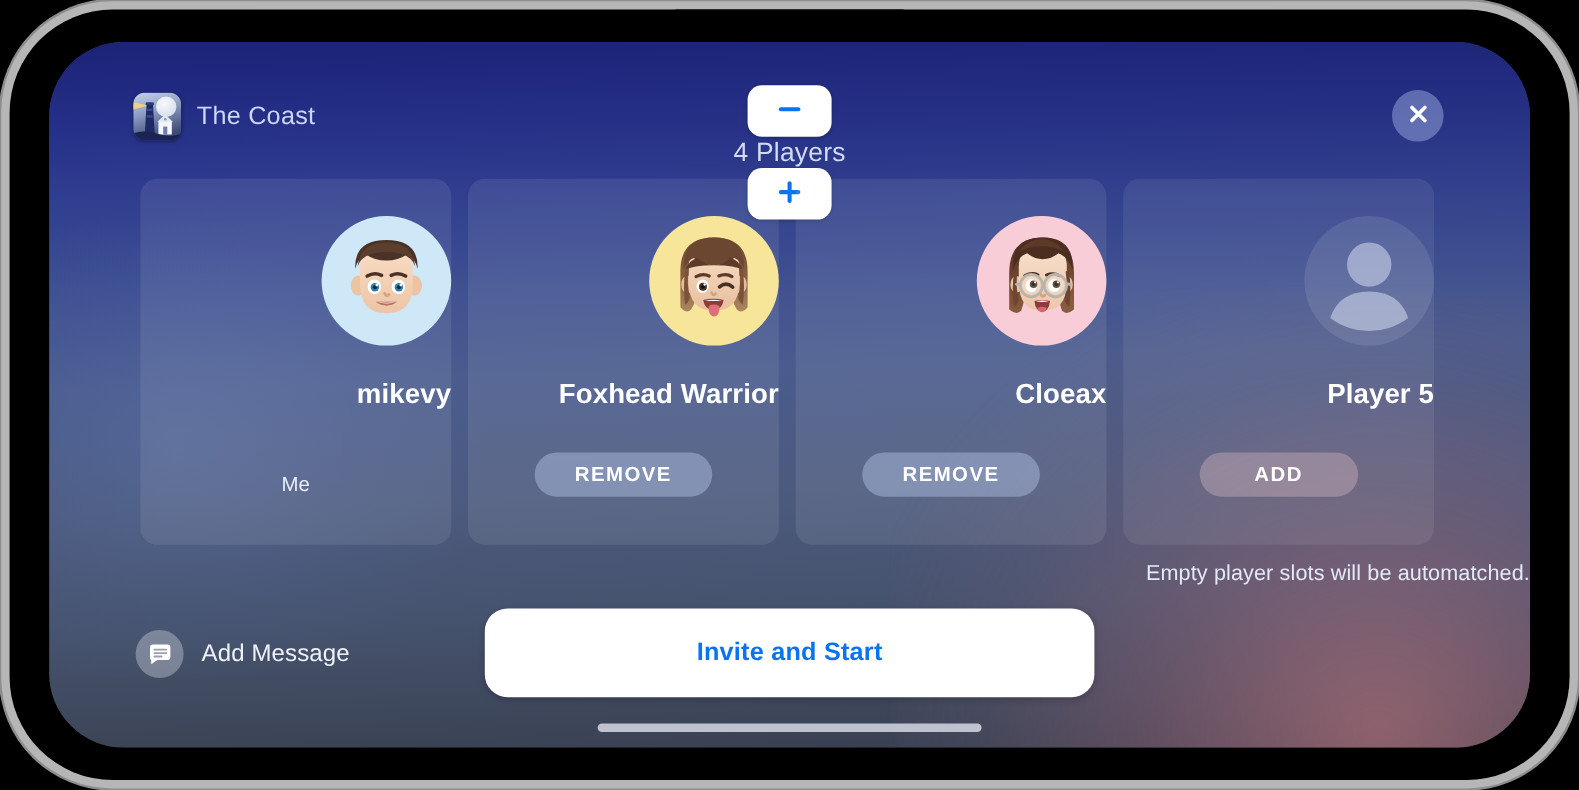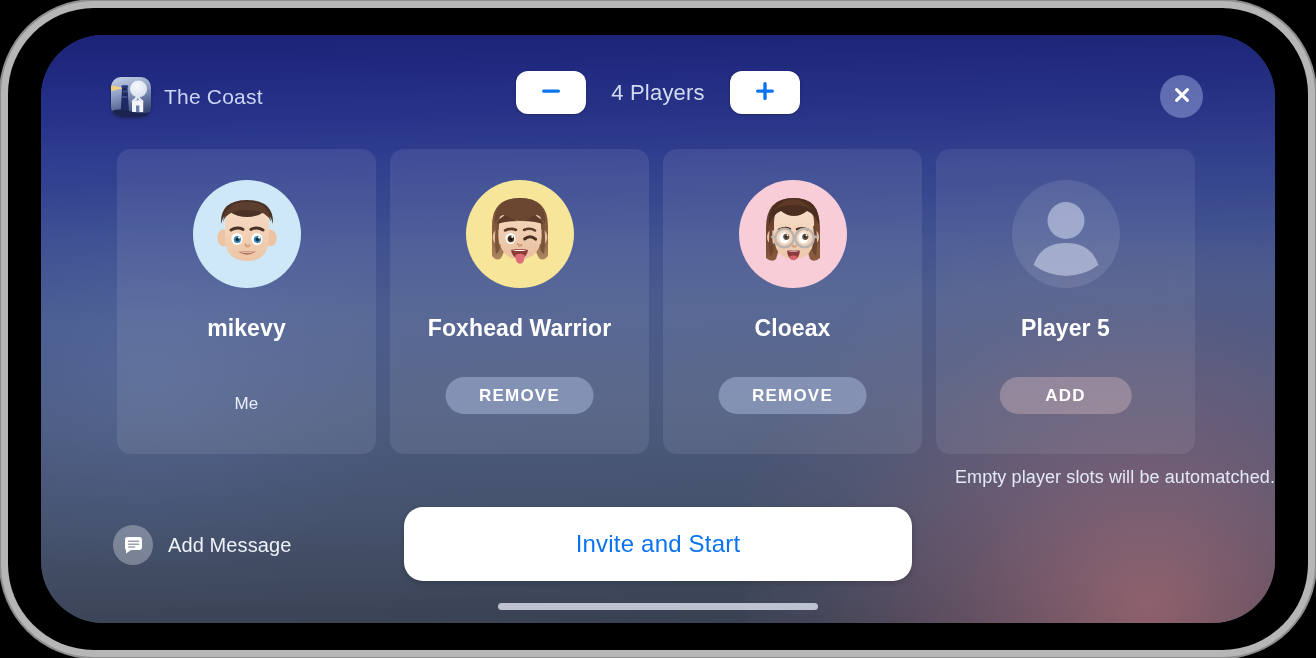--- a/index.html
+++ b/index.html
@@ -124,20 +124,21 @@
     white-space:nowrap;
   }
 
   
   #player-stepper {
     position:absolute;
     left:50%; top:0px;
     transform:translateX(-50%);
     display:flex; align-items:center;
     gap:0px;
+    flex-direction:column;
   }
   .stepper-btn {
     width:70px; height:43px;
     border-radius:12px;
     background:#ffffff;
     border:none;
     display:flex; align-items:center; justify-content:center;
     cursor:pointer;
     box-shadow:0 1px 3px rgba(0,0,0,0.22);
   }
@@ -165,21 +166,21 @@
     position:absolute;
     left:76px; top:114px;
     width:1078px; height:305px;
     display:flex; gap:14px;
   }
   .player-card {
     flex:1 1 0;
     border-radius:14px;
     background:rgba(255,255,255,0.085);
     position:relative;
-    display:flex; flex-direction:column; align-items:center;
+    display:flex; flex-direction:column; align-items:flex-end;
   }
   .player-card.empty-slot {
     background:rgba(255,255,255,0.075);
   }
 
   .avatar-wrap {
     margin-top:31px;
     width:108px; height:108px;
     border-radius:50%;
     overflow:hidden;
@@ -260,22 +261,22 @@
   }
 
   #invite-start-button {
     position:absolute;
     left:50%; top:2px;
     transform:translateX(-50%);
     width:508px; height:74px;
     border-radius:19px;
     background:#ffffff;
     border:none; cursor:pointer;
-    font-size:24px;
-    font-weight:normal;
+    font-size:21px;
+    font-weight:bold;
     color:#0a74f0;
     letter-spacing:0.2px;
     box-shadow:0 2px 6px rgba(0,0,0,0.18);
   }
 
   
   #home-indicator {
     position:absolute;
     left:50%; bottom:13px;
     transform:translateX(-50%);

